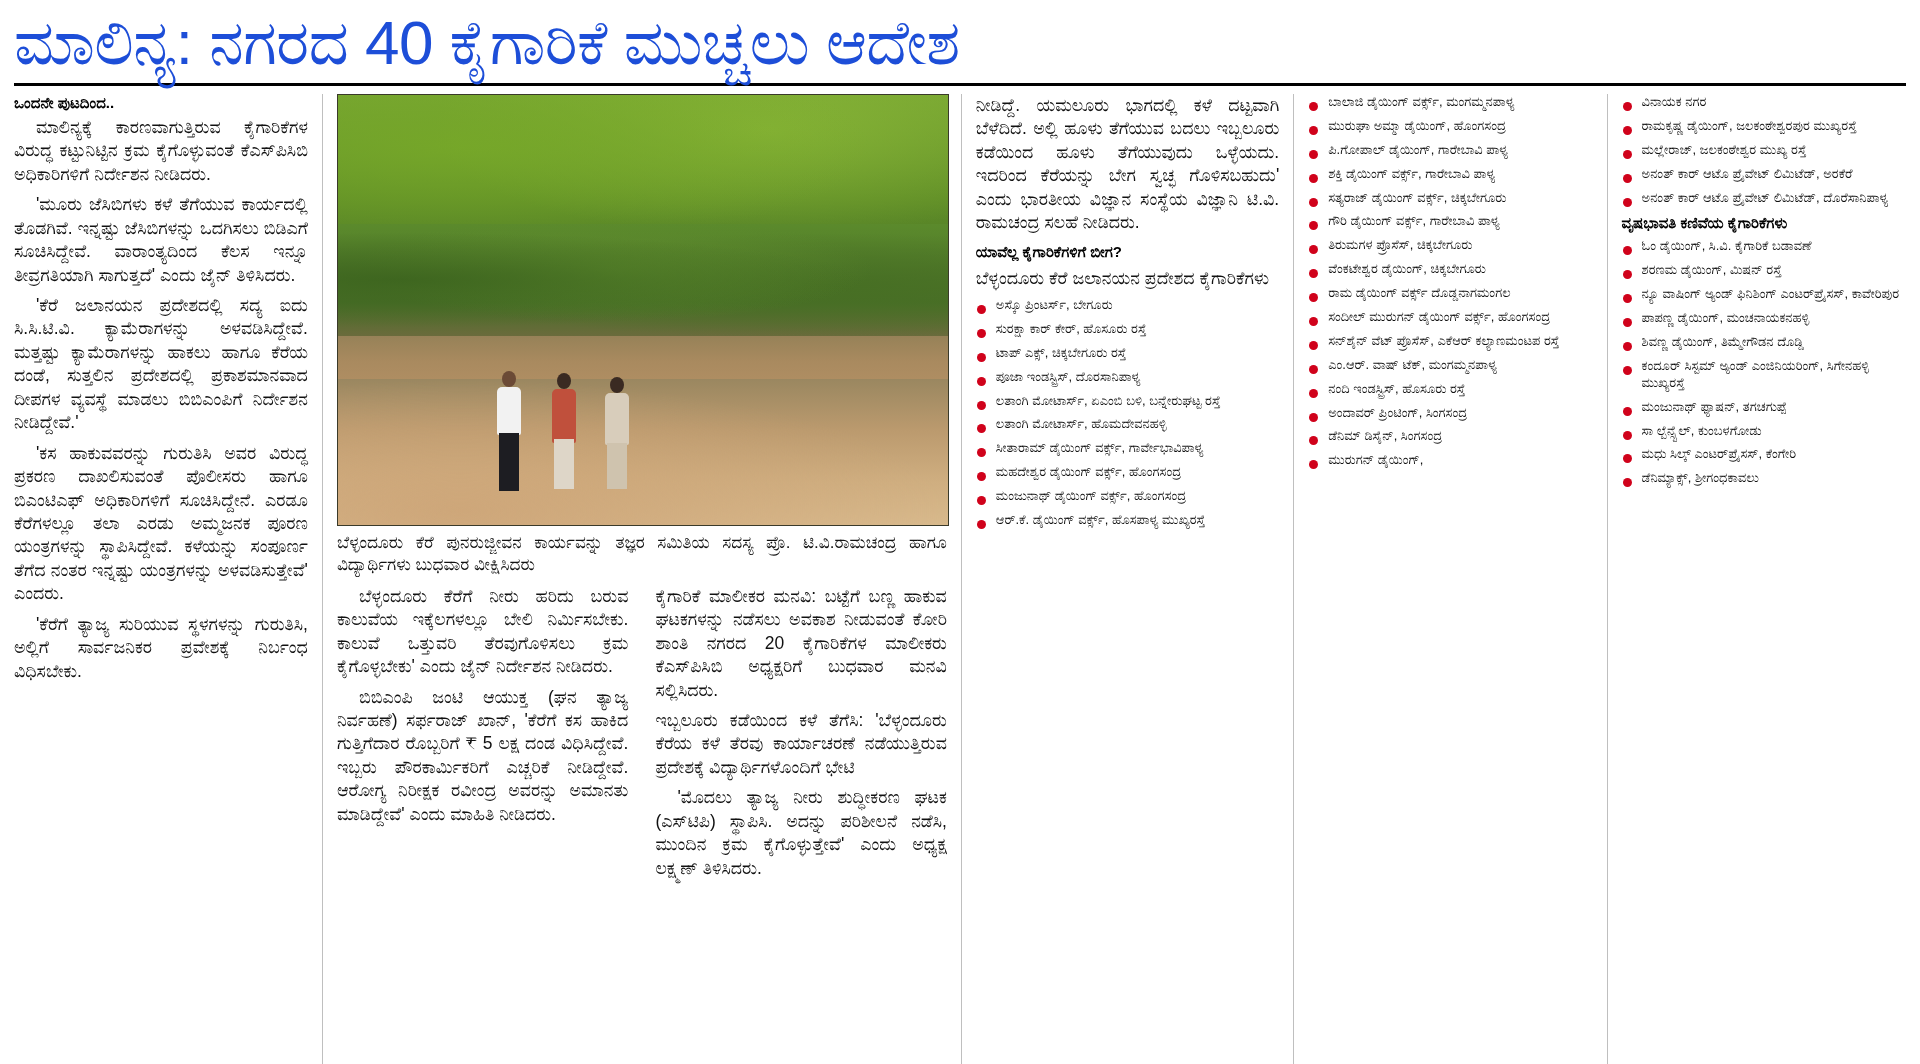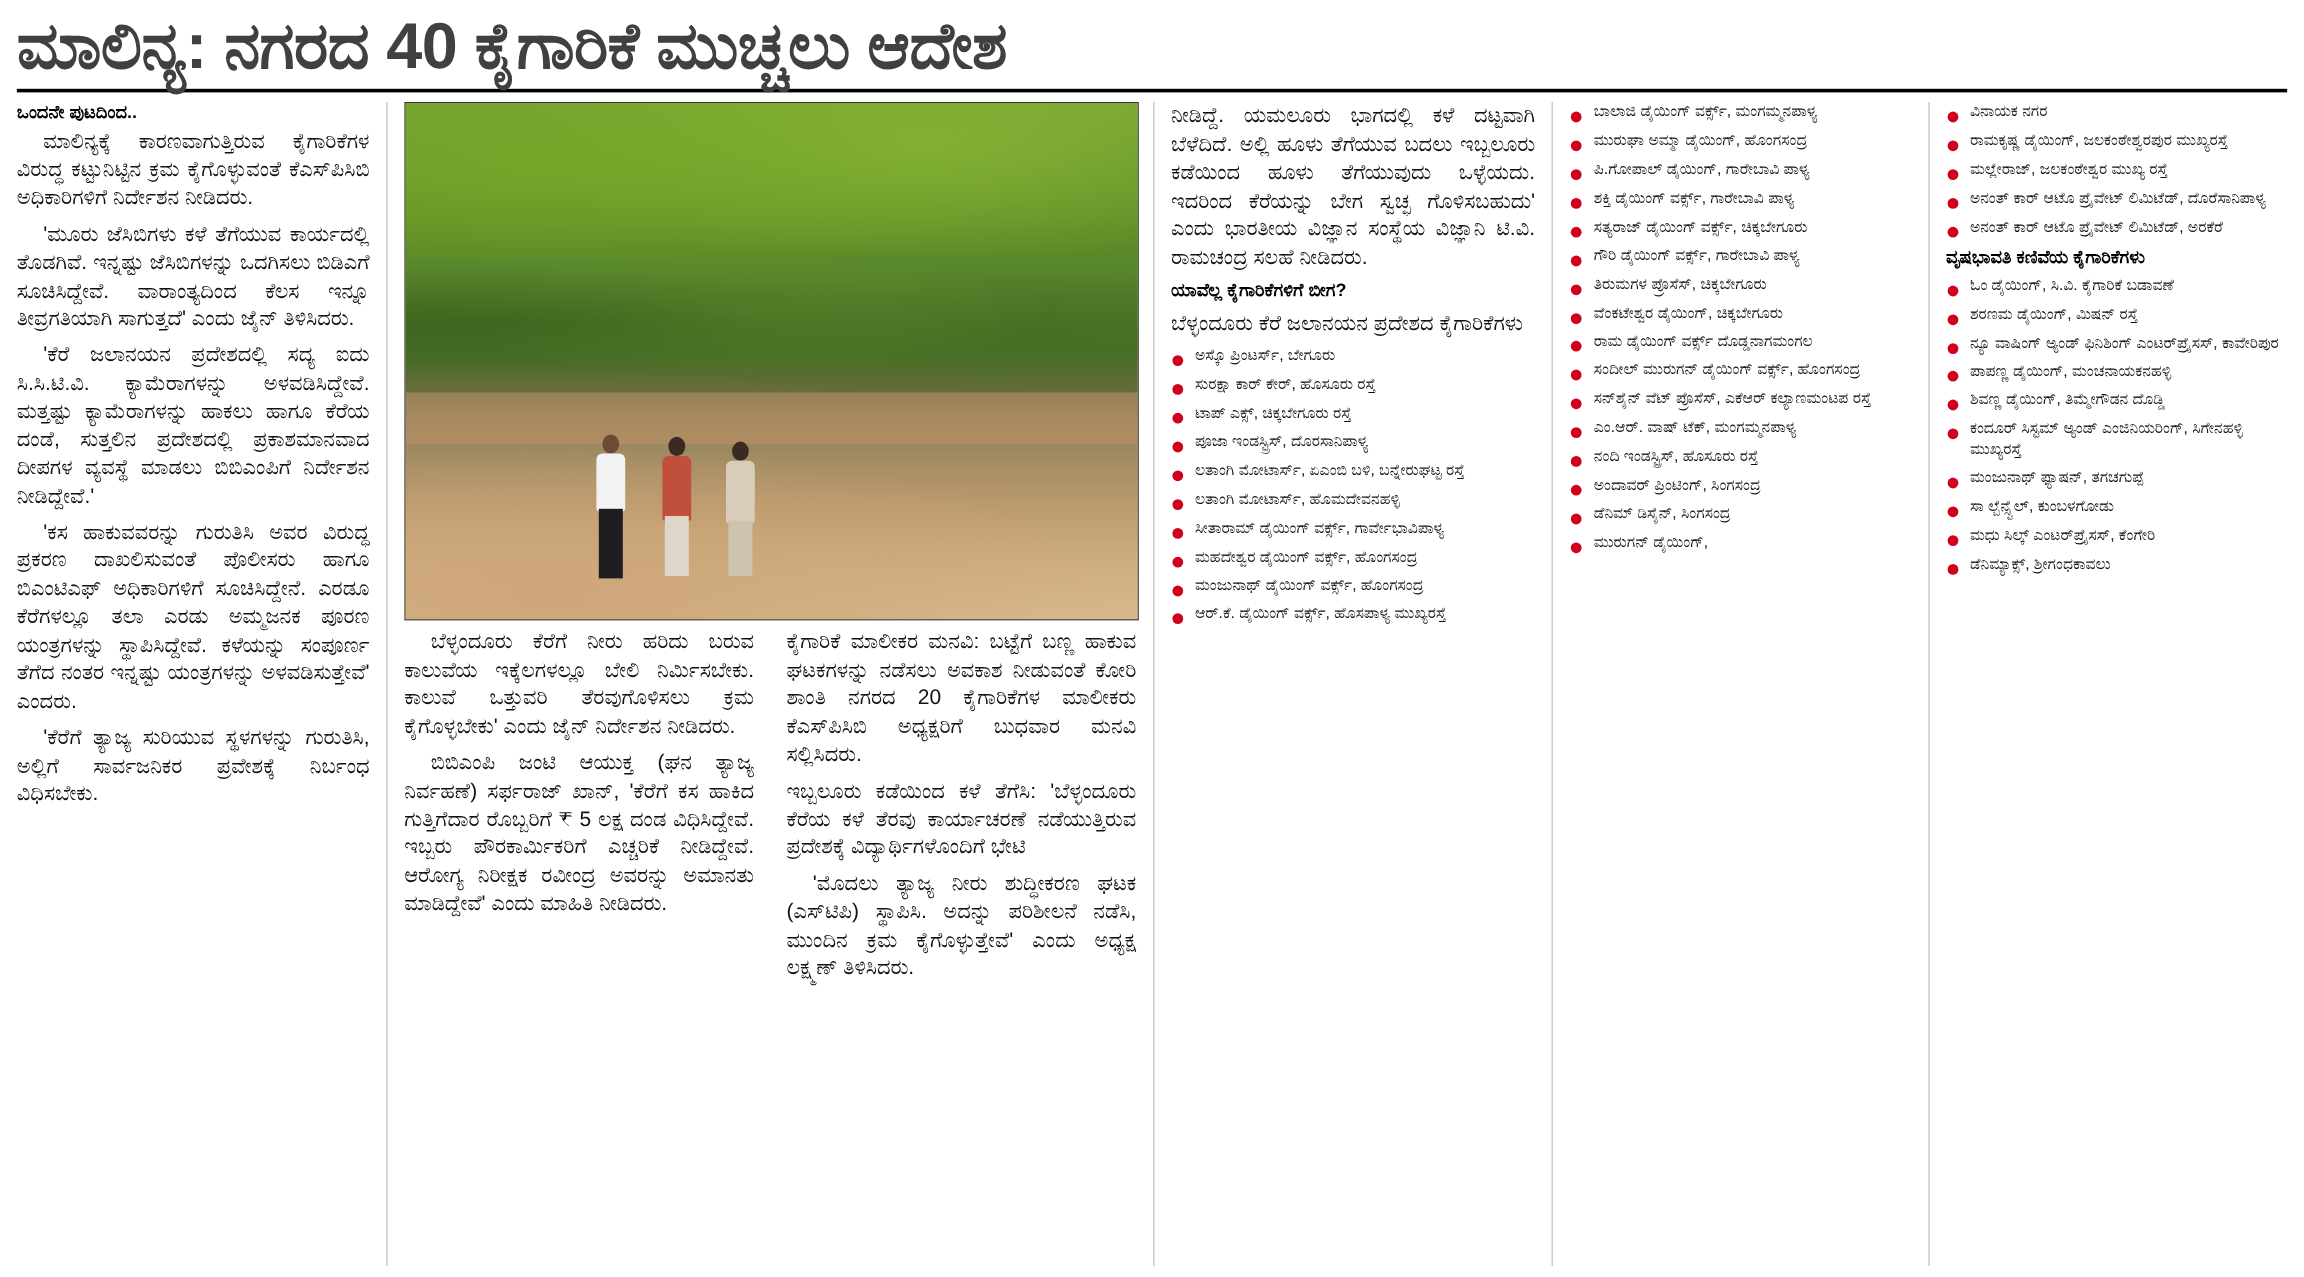--- a/index.html
+++ b/index.html
@@ -16,25 +16,25 @@
   }
   .page {
     position: relative;
     width: 1920px;
     height: 1064px;
     box-sizing: border-box;
     padding: 6px 14px 6px 14px;
   }
   .headline {
     font-family: "Liberation Sans", sans-serif;
-    font-weight: bold;
-    font-size: 54px;
+    font-weight: normal;
+    font-size: 62px;
     line-height: 1.08;
     letter-spacing: -0.5px;
-    color: #404040;
+    color: #1d4ed8;
     margin: 4px 0 6px 0;
     white-space: nowrap;
   }
   .rule {
     height: 3px;
     background: #000;
     margin: 2px 0 8px 0;
   }
   .columns {
     display: flex;
@@ -211,20 +211,21 @@
 
           <div class="person figure3">
             <div style="position:relative;width:46px;height:118px;">
               <div class="head" style="background:#3a2a22;left:14px;top:4px;"></div>
               <div class="torso" style="background:#d8cdbb;left:9px;top:20px;height:52px;"></div>
               <div class="legs" style="background:#cfc3ae;left:11px;top:70px;height:46px;"></div>
             </div>
           </div>
         </div>
       </div>
+      <div class="caption">ಬೆಳ್ಳಂದೂರು ಕೆರೆ ಪುನರುಜ್ಜೀವನ ಕಾರ್ಯವನ್ನು ತಜ್ಞರ ಸಮಿತಿಯ ಸದಸ್ಯ ಪ್ರೊ. ಟಿ.ವಿ.ರಾಮಚಂದ್ರ ಹಾಗೂ ವಿದ್ಯಾರ್ಥಿಗಳು ಬುಧವಾರ ವೀಕ್ಷಿಸಿದರು</div>
 
       <div class="col-inner">
         <div class="subcol">
           <p class="body indent">ಬೆಳ್ಳಂದೂರು ಕೆರೆಗೆ ನೀರು ಹರಿದು ಬರುವ ಕಾಲುವೆಯ ಇಕ್ಕೆಲಗಳಲ್ಲೂ ಬೇಲಿ ನಿರ್ಮಿಸಬೇಕು. ಕಾಲುವೆ ಒತ್ತುವರಿ ತೆರವುಗೊಳಿಸಲು ಕ್ರಮ ಕೈಗೊಳ್ಳಬೇಕು' ಎಂದು ಜೈನ್ ನಿರ್ದೇಶನ ನೀಡಿದರು.</p>
           <p class="body indent">ಬಿಬಿಎಂಪಿ ಜಂಟಿ ಆಯುಕ್ತ (ಘನ ತ್ಯಾಜ್ಯ ನಿರ್ವಹಣೆ) ಸರ್ಫರಾಜ್ ಖಾನ್, 'ಕೆರೆಗೆ ಕಸ ಹಾಕಿದ ಗುತ್ತಿಗೆದಾರ ರೊಬ್ಬರಿಗೆ ₹ 5 ಲಕ್ಷ ದಂಡ ವಿಧಿಸಿದ್ದೇವೆ. ಇಬ್ಬರು ಪೌರಕಾರ್ಮಿಕರಿಗೆ ಎಚ್ಚರಿಕೆ ನೀಡಿದ್ದೇವೆ. ಆರೋಗ್ಯ ನಿರೀಕ್ಷಕ ರವೀಂದ್ರ ಅವರನ್ನು ಅಮಾನತು ಮಾಡಿದ್ದೇವೆ' ಎಂದು ಮಾಹಿತಿ ನೀಡಿದರು.</p>
         </div>
         <div class="subcol">
           <p class="body"><span class="runin">ಕೈಗಾರಿಕೆ ಮಾಲೀಕರ ಮನವಿ:</span><span> ಬಟ್ಟೆಗೆ ಬಣ್ಣ ಹಾಕುವ ಘಟಕಗಳನ್ನು ನಡೆಸಲು ಅವಕಾಶ ನೀಡುವಂತೆ ಕೋರಿ ಶಾಂತಿ ನಗರದ 20 ಕೈಗಾರಿಕೆಗಳ ಮಾಲೀಕರು ಕೆಎಸ್‌ಪಿಸಿಬಿ ಅಧ್ಯಕ್ಷರಿಗೆ ಬುಧವಾರ ಮನವಿ ಸಲ್ಲಿಸಿದರು.</span></p>
           <p class="body"><span class="runin">ಇಬ್ಬಲೂರು ಕಡೆಯಿಂದ ಕಳೆ ತೆಗೆಸಿ:</span><span> 'ಬೆಳ್ಳಂದೂರು ಕೆರೆಯ ಕಳೆ ತೆರವು ಕಾರ್ಯಾಚರಣೆ ನಡೆಯುತ್ತಿರುವ ಪ್ರದೇಶಕ್ಕೆ ವಿದ್ಯಾರ್ಥಿಗಳೊಂದಿಗೆ ಭೇಟಿ</span></p>
           <p class="body indent">'ಮೊದಲು ತ್ಯಾಜ್ಯ ನೀರು ಶುದ್ಧೀಕರಣ ಘಟಕ (ಎಸ್‌ಟಿಪಿ) ಸ್ಥಾಪಿಸಿ. ಅದನ್ನು ಪರಿಶೀಲನೆ ನಡೆಸಿ, ಮುಂದಿನ ಕ್ರಮ ಕೈಗೊಳ್ಳುತ್ತೇವೆ' ಎಂದು ಅಧ್ಯಕ್ಷ ಲಕ್ಷ್ಮಣ್ ತಿಳಿಸಿದರು.</p>
@@ -275,22 +276,22 @@
       </ul>
     </div>
 
     <div class="vdiv"></div>
 
     <div class="col col-5">
       <ul class="bullets">
         <li>ವಿನಾಯಕ ನಗರ</li>
         <li>ರಾಮಕೃಷ್ಣ ಡೈಯಿಂಗ್, ಜಲಕಂಠೇಶ್ವರಪುರ ಮುಖ್ಯರಸ್ತೆ</li>
         <li>ಮಲ್ಲೇರಾಜ್, ಜಲಕಂಠೇಶ್ವರ ಮುಖ್ಯ ರಸ್ತೆ</li>
+        <li>ಅನಂತ್ ಕಾರ್ ಆಟೊ ಪ್ರೈವೇಟ್ ಲಿಮಿಟೆಡ್, ಅರಕೆರೆ</li>
         <li>ಅನಂತ್ ಕಾರ್ ಆಟೊ ಪ್ರೈವೇಟ್ ಲಿಮಿಟೆಡ್, ದೊರೆಸಾನಿಪಾಳ್ಯ</li>
-        <li>ಅನಂತ್ ಕಾರ್ ಆಟೊ ಪ್ರೈವೇಟ್ ಲಿಮಿಟೆಡ್, ಅರಕೆರೆ</li>
       </ul>
       <div class="subhead">ವೃಷಭಾವತಿ ಕಣಿವೆಯ ಕೈಗಾರಿಕೆಗಳು</div>
       <ul class="bullets">
         <li>ಓಂ ಡೈಯಿಂಗ್, ಸಿ.ವಿ. ಕೈಗಾರಿಕೆ ಬಡಾವಣೆ</li>
         <li>ಶರಣಮ ಡೈಯಿಂಗ್, ಮಿಷನ್ ರಸ್ತೆ</li>
         <li>ನ್ಯೂ ವಾಷಿಂಗ್ ಅ್ಯಂಡ್ ಫಿನಿಶಿಂಗ್ ಎಂಟರ್‌ಪ್ರೈಸಸ್, ಕಾವೇರಿಪುರ</li>
         <li>ಪಾಪಣ್ಣ ಡೈಯಿಂಗ್, ಮಂಚನಾಯಕನಹಳ್ಳಿ</li>
         <li>ಶಿವಣ್ಣ ಡೈಯಿಂಗ್, ತಿಮ್ಮೇಗೌಡನ ದೊಡ್ಡಿ</li>
         <li>ಕಂದೂರ್ ಸಿಸ್ಟಮ್ ಅ್ಯಂಡ್ ಎಂಜಿನಿಯರಿಂಗ್, ಸಿಗೇನಹಳ್ಳಿ ಮುಖ್ಯರಸ್ತೆ</li>
         <li>ಮಂಜುನಾಥ್ ಫ್ಯಾಷನ್, ತಗಚಗುಪ್ಪೆ</li>

